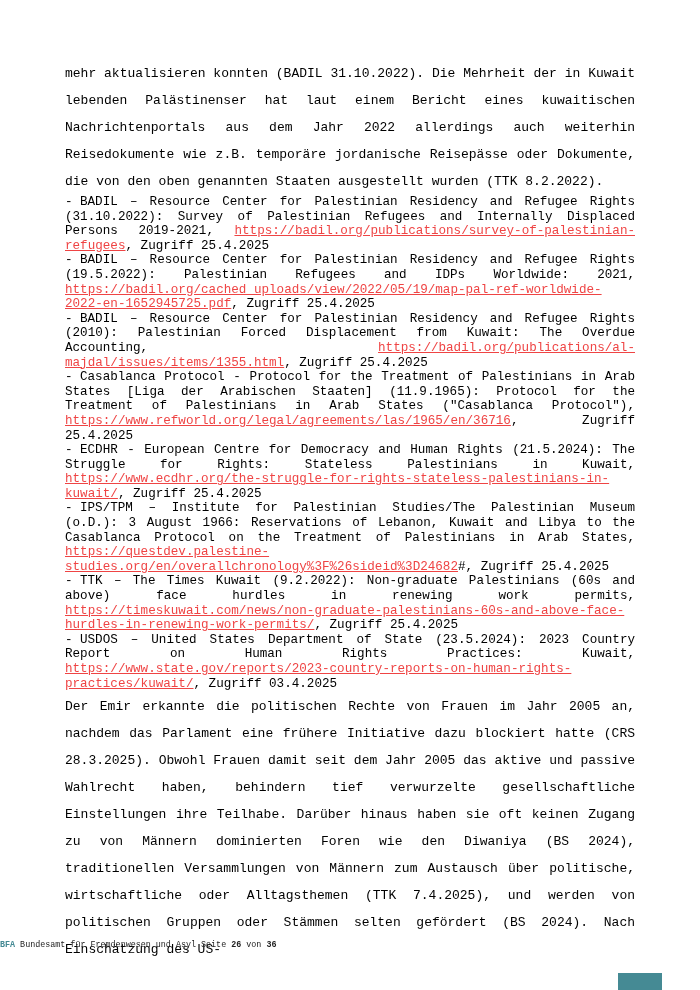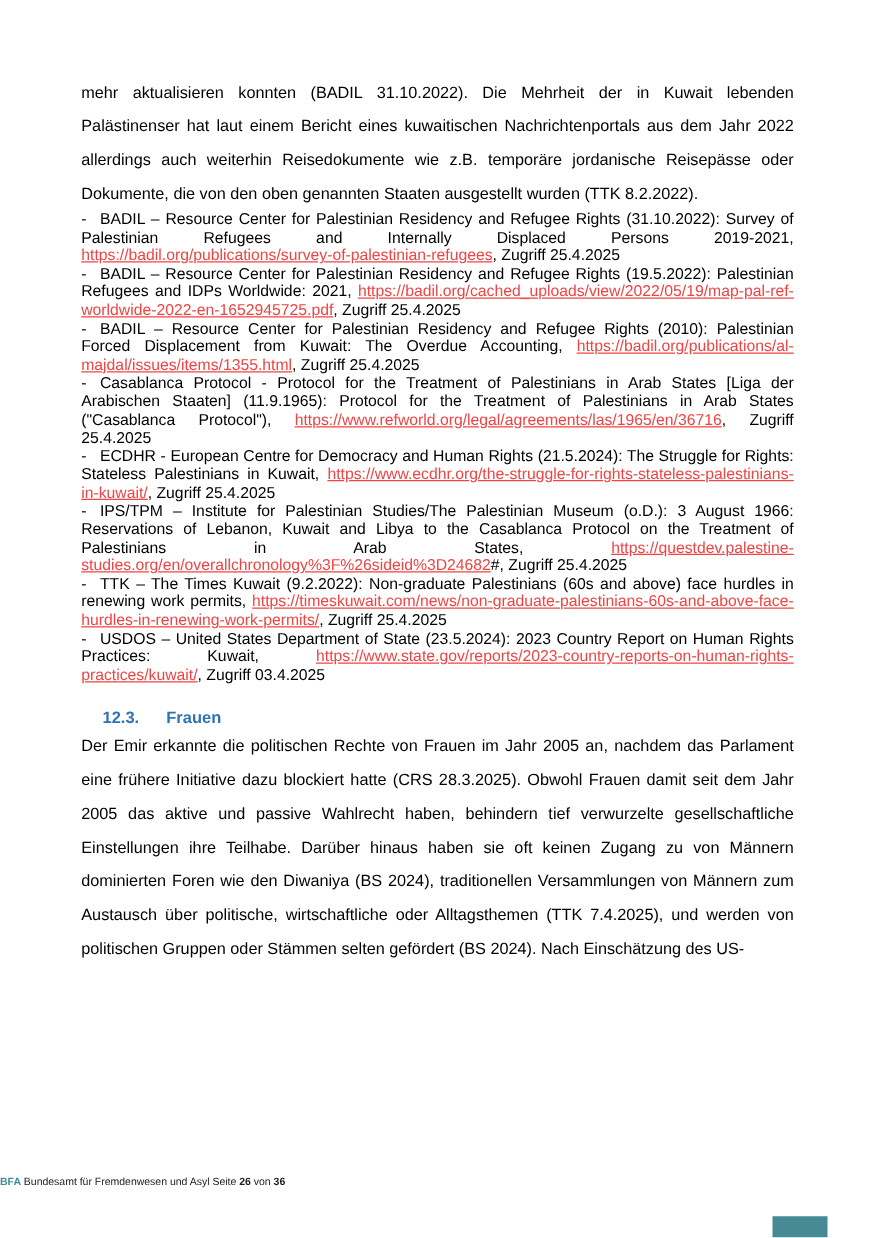--- a/index.html
+++ b/index.html
@@ -3,21 +3,21 @@
 <meta charset="utf-8">
 <style>
   * { box-sizing: border-box; }
   html, body { margin: 0; padding: 0; }
   body { background: #ffffff; }
   .page {
     position: relative;
     width: 700px;
     height: 990px;
     background: #ffffff;
-    font-family: Liberation Sans, sans-serif;
+    font-family: Liberation Mono, monospace;
     color: #000000;
     overflow: hidden;
   }
   .content {
     position: absolute;
     top: 60px;
     left: 65px;
     width: 570px;
   }
   .body-text {
@@ -86,21 +86,20 @@
       <p class="source-item"><span class="bullet">-</span><span>BADIL – Resource Center for Palestinian Residency and Refugee Rights (31.10.2022): Survey of Palestinian Refugees and Internally Displaced Persons 2019-2021, </span><a href="#" class="link">https://badil.org/publications/survey-of-palestinian-refugees</a><span>, Zugriff 25.4.2025</span></p>
       <p class="source-item"><span class="bullet">-</span><span>BADIL – Resource Center for Palestinian Residency and Refugee Rights (19.5.2022): Palestinian Refugees and IDPs Worldwide: 2021, </span><a href="#" class="link">https://badil.org/cached_uploads/view/2022/05/19/map-pal-ref-worldwide-2022-en-1652945725.pdf</a><span>, Zugriff 25.4.2025</span></p>
       <p class="source-item"><span class="bullet">-</span><span>BADIL – Resource Center for Palestinian Residency and Refugee Rights (2010): Palestinian Forced Displacement from Kuwait: The Overdue Accounting, </span><a href="#" class="link">https://badil.org/publications/al-majdal/issues/items/1355.html</a><span>, Zugriff 25.4.2025</span></p>
       <p class="source-item"><span class="bullet">-</span><span>Casablanca Protocol - Protocol for the Treatment of Palestinians in Arab States [Liga der Arabischen Staaten] (11.9.1965): Protocol for the Treatment of Palestinians in Arab States ("Casablanca Protocol"), </span><a href="#" class="link">https://www.refworld.org/legal/agreements/las/1965/en/36716</a><span>, Zugriff 25.4.2025</span></p>
       <p class="source-item"><span class="bullet">-</span><span>ECDHR - European Centre for Democracy and Human Rights (21.5.2024): The Struggle for Rights: Stateless Palestinians in Kuwait, </span><a href="#" class="link">https://www.ecdhr.org/the-struggle-for-rights-stateless-palestinians-in-kuwait/</a><span>, Zugriff 25.4.2025</span></p>
       <p class="source-item"><span class="bullet">-</span><span>IPS/TPM – Institute for Palestinian Studies/The Palestinian Museum (o.D.): 3 August 1966: Reservations of Lebanon, Kuwait and Libya to the Casablanca Protocol on the Treatment of Palestinians in Arab States, </span><a href="#" class="link">https://questdev.palestine-studies.org/en/overallchronology%3F%26sideid%3D24682</a><span>#, Zugriff 25.4.2025</span></p>
       <p class="source-item"><span class="bullet">-</span><span>TTK – The Times Kuwait (9.2.2022): Non-graduate Palestinians (60s and above) face hurdles in renewing work permits, </span><a href="#" class="link">https://timeskuwait.com/news/non-graduate-palestinians-60s-and-above-face-hurdles-in-renewing-work-permits/</a><span>, Zugriff 25.4.2025</span></p>
       <p class="source-item"><span class="bullet">-</span><span>USDOS – United States Department of State (23.5.2024): 2023 Country Report on Human Rights Practices: Kuwait, </span><a href="#" class="link">https://www.state.gov/reports/2023-country-reports-on-human-rights-practices/kuwait/</a><span>, Zugriff 03.4.2025</span></p>
     </div>
 
-    <h2 class="section-heading"><span class="num">12.3.</span><span>Frauen</span></h2>
 
     <p class="body-text frauen-paragraph">Der Emir erkannte die politischen Rechte von Frauen im Jahr 2005 an, nachdem das Parlament eine frühere Initiative dazu blockiert hatte (CRS 28.3.2025). Obwohl Frauen damit seit dem Jahr 2005 das aktive und passive Wahlrecht haben, behindern tief verwurzelte gesellschaftliche Einstellungen ihre Teilhabe. Darüber hinaus haben sie oft keinen Zugang zu von Männern dominierten Foren wie den Diwaniya (BS 2024), traditionellen Versammlungen von Männern zum Austausch über politische, wirtschaftliche oder Alltagsthemen (TTK 7.4.2025), und werden von politischen Gruppen oder Stämmen selten gefördert (BS 2024). Nach Einschätzung des US-</p>
 
   </div>
 
   <div class="footer">
     <span class="bfa">BFA</span>
     <span>Bundesamt für Fremdenwesen und Asyl</span>
     <span>Seite</span>
     <span class="b">26</span>

